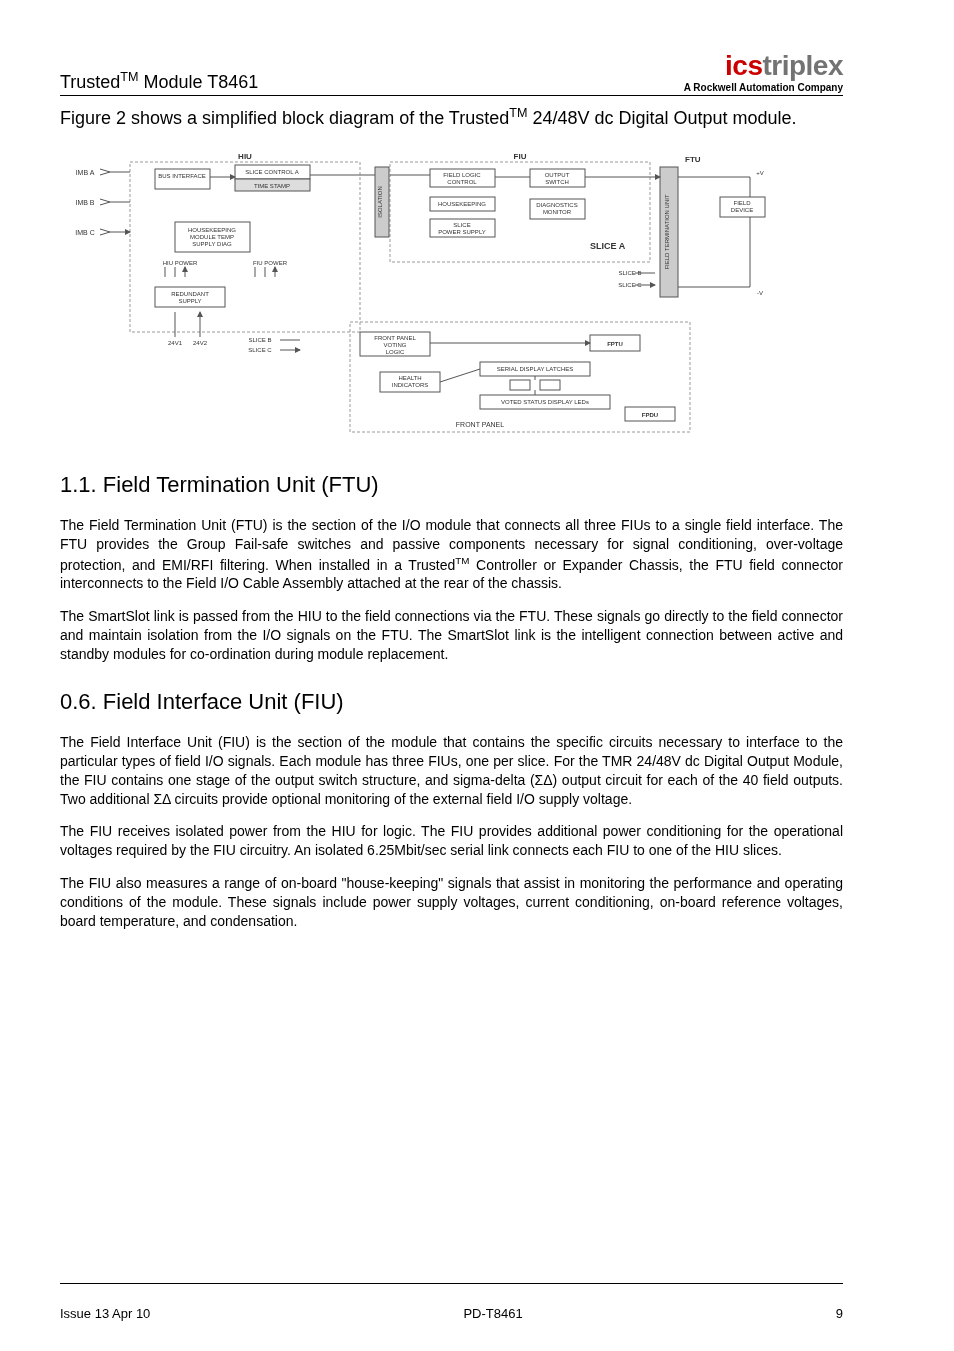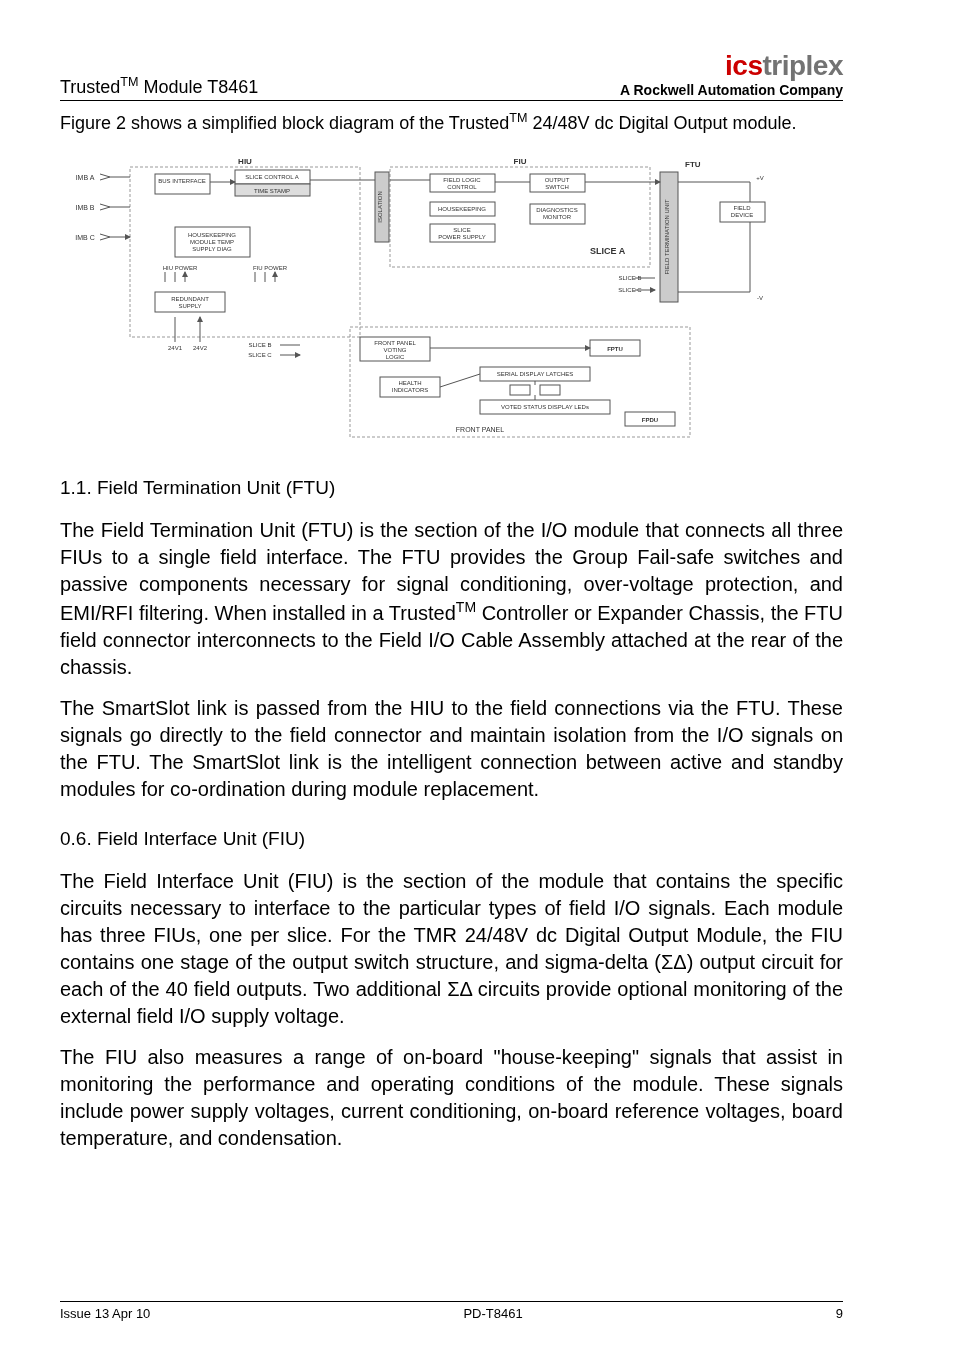--- a/index.html
+++ b/index.html
@@ -39,21 +39,21 @@
   }
   .logo .ics {
     color: #c00;
     text-align: right;
   }
   .logo .triplex {
     color: #737373;
     font-weight: bold;
   }
   .tagline {
-    font-size: 14px;
+    font-size: 10px;
     font-weight: bold;
     color: #000;
   }
   .tagline .rockwell {
     font-weight: 900;
   }
   .intro-line {
     font-size: 18px;
     margin-top: 10px;
     text-align: justify;
@@ -66,40 +66,40 @@
     width: 720px;
     height: 300px;
   }
   .caption {
     text-align: center;
     font-weight: bold;
     font-size: 14px;
     margin: 20px 0 30px 0;
   }
   h2.section {
-    font-size: 19px;
+    font-size: 22px;
     font-weight: normal;
     margin: 25px 0 18px 0;
   }
   p.body {
-    font-size: 20px;
+    font-size: 14px;
     line-height: 1.35;
     text-align: justify;
     margin: 10px 0 14px 0;
   }
   .footer {
     position: absolute;
     bottom: 30px;
     left: 60px;
     right: 60px;
     border-top: 1px solid #000;
     display: flex;
     justify-content: space-between;
     font-size: 13px;
-    padding-top: 4px;
+    padding-top: 22px;
   }
   sup { font-size: 0.7em; }
 </style>
 </head>
 <body>
 
 <div class="page">
 
   <div class="header">
     <div class="header-left">Trusted<sup>TM</sup> Module T8461</div>
@@ -248,20 +248,21 @@
     </svg>
   </div>
 
 
   <h2 class="section">1.1. Field Termination Unit (FTU)</h2>
   <p class="body">The Field Termination Unit (FTU) is the section of the I/O module that connects all three FIUs to a single field interface.  The FTU provides the Group Fail-safe switches and passive components necessary for signal conditioning, over-voltage protection, and EMI/RFI filtering.  When installed in a Trusted<sup>TM</sup> Controller or Expander Chassis, the FTU field connector interconnects to the Field I/O Cable Assembly attached at the rear of the chassis.</p>
   <p class="body">The SmartSlot link is passed from the HIU to the field connections via the FTU.  These signals go directly to the field connector and maintain isolation from the I/O signals on the FTU.  The SmartSlot link is the intelligent connection between active and standby modules for co-ordination during module replacement.</p>
 
   <h2 class="section">0.6. Field Interface Unit (FIU)</h2>
   <p class="body">The Field Interface Unit (FIU) is the section of the module that contains the specific circuits necessary to interface to the particular types of field I/O signals.  Each module has three FIUs, one per slice.  For the TMR 24/48V dc Digital Output Module, the FIU contains one stage of the output switch structure, and sigma-delta (ΣΔ) output circuit for each of the 40 field outputs.  Two additional ΣΔ circuits provide optional monitoring of the external field I/O supply voltage.</p>
+  <p class="body">The FIU receives isolated power from the HIU for logic.  The FIU provides additional power conditioning for the operational voltages required by the FIU circuitry.  An isolated 6.25Mbit/sec serial link connects each FIU to one of the HIU slices.</p>
   <p class="body">The FIU also measures a range of on-board "house-keeping" signals that assist in monitoring the performance and operating conditions of the module.  These signals include power supply voltages, current conditioning, on-board reference voltages, board temperature, and condensation.</p>
 
   <div class="footer">
     <span>Issue 13 Apr 10</span>
     <span>PD-T8461</span>
     <span>9</span>
   </div>
 
 </div>
 

